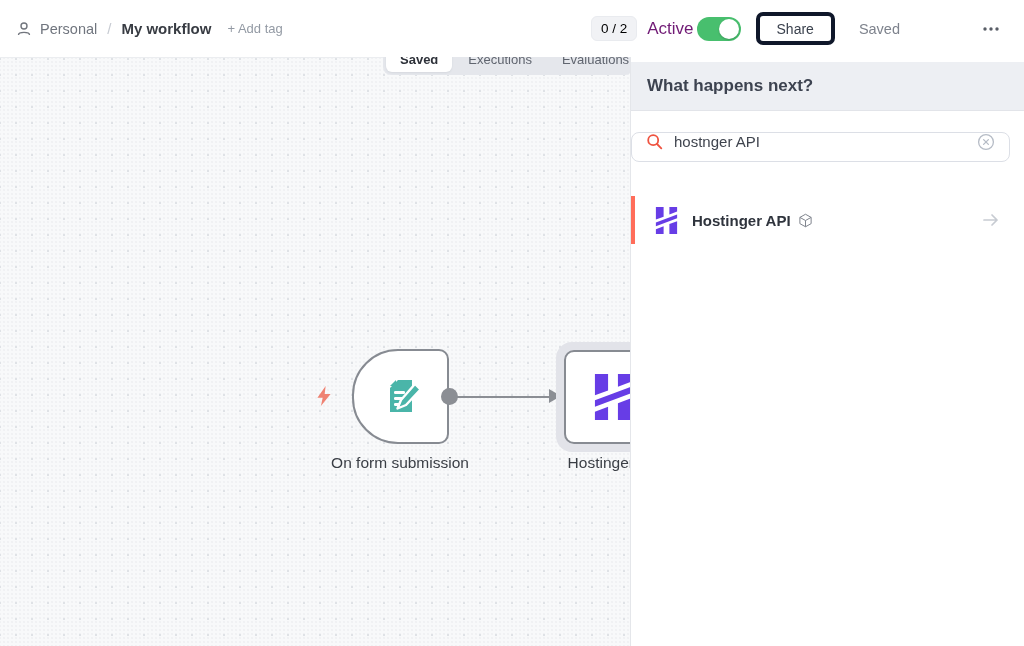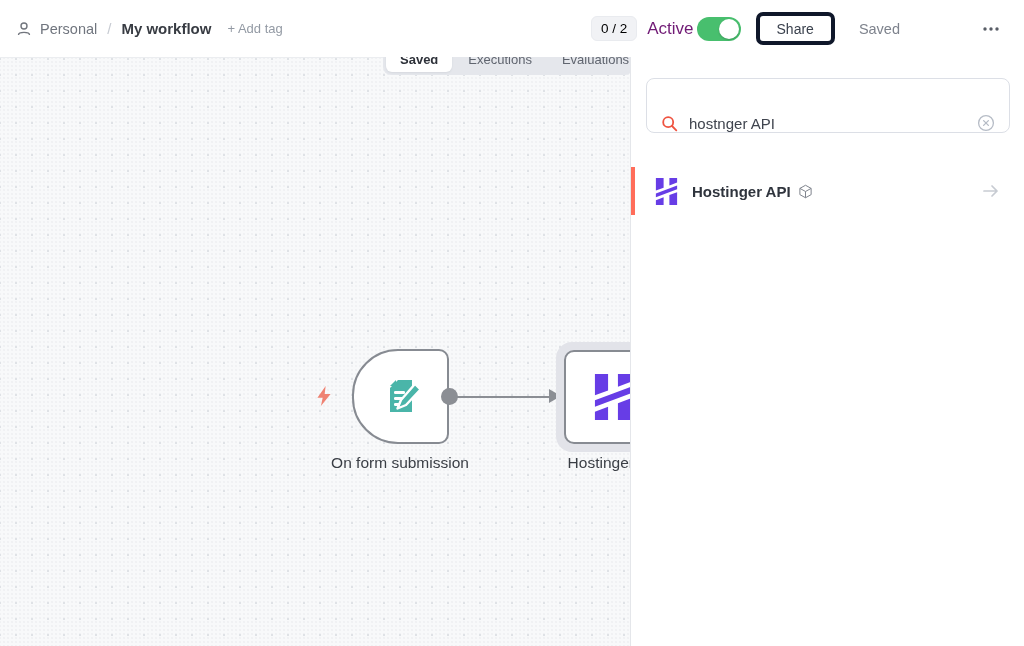--- a/index.html
+++ b/index.html
@@ -50,21 +50,21 @@
 
   
   .tabbar { position:absolute; left:383px; top:44px; width:250px; height:31px; background:#e5e7ec; border-radius:8px; display:flex; align-items:center; padding:3px; gap:2px; z-index:3; }
   .tab { font-size:13px; color:#60656f; font-weight:500; padding:5px 14px; border-radius:6px; cursor:pointer; white-space:nowrap; }
   .tab.active { background:#fff; color:#2e323a; font-weight:700; box-shadow:0 1px 2px rgba(40,45,60,.08); }
 
   
   .panel { position:absolute; left:630px; top:57px; width:394px; height:589px; background:#fff; border-left:1px solid #e4e6ea; z-index:5; }
   .panel-header { margin-top:5px; height:49px; background:#edeff3; border-bottom:1px solid #e2e4e9; display:flex; align-items:center; padding-left:16px; }
   .panel-title { font-size:17px; font-weight:700; color:#3d4350; }
-  .search-wrap { margin:21px 14px 0 15px; height:55px; border:1px solid #dcdfe6; border-radius:8px; display:flex; align-items:flex-end; padding:0 14px; gap:11px; background:#fff; }
+  .search-wrap { margin:21px 14px 0 0; height:30px; border:1px solid #dcdfe6; border-radius:8px; display:flex; align-items:flex-start; padding:0 14px; gap:11px; background:#fff; }
   .search-input { flex:1; border:none; outline:none; font-size:15px; color:#3f444e; font-family:inherit; background:transparent; }
   .clear-btn { background:none; border:none; cursor:pointer; display:flex; align-items:center; }
 
   .result-item { margin-top:34px; height:48px; position:relative; display:flex; align-items:center; padding-left:22px; cursor:pointer; }
   .result-bar { position:absolute; left:0; top:0; width:4px; height:100%; background:#ff6d5a; }
   .result-label { font-size:15px; font-weight:600; color:#2f343d; margin-left:12px; }
   .cube-icon { margin-left:7px; display:flex; align-items:center; }
   .result-arrow { margin-left:auto; margin-right:24px; display:flex; align-items:center; }
 </style>
 </head>
@@ -154,20 +154,23 @@
   <div class="node-label label-action">Hostinger API</div>
 </div>
 
 <nav class="tabbar">
   <div class="tab active">Saved</div>
   <div class="tab">Executions</div>
   <div class="tab">Evaluations</div>
 </nav>
 
 <aside class="panel">
+  <div class="panel-header">
+    <h2 class="panel-title">What happens next?</h2>
+  </div>
 
   <div class="search-wrap">
     <span style="display:flex;">
       <svg width="17" height="17" viewBox="0 0 17 17" fill="none" stroke="#ef5340" stroke-width="1.8" stroke-linecap="round">
         <circle cx="7.2" cy="7.2" r="5"></circle>
           <path d="M11 11 L15.3 15.3"></path>
       </svg>
     </span>
     <input class="search-input" type="text" value="hostnger API" style="">
     <button class="clear-btn">

